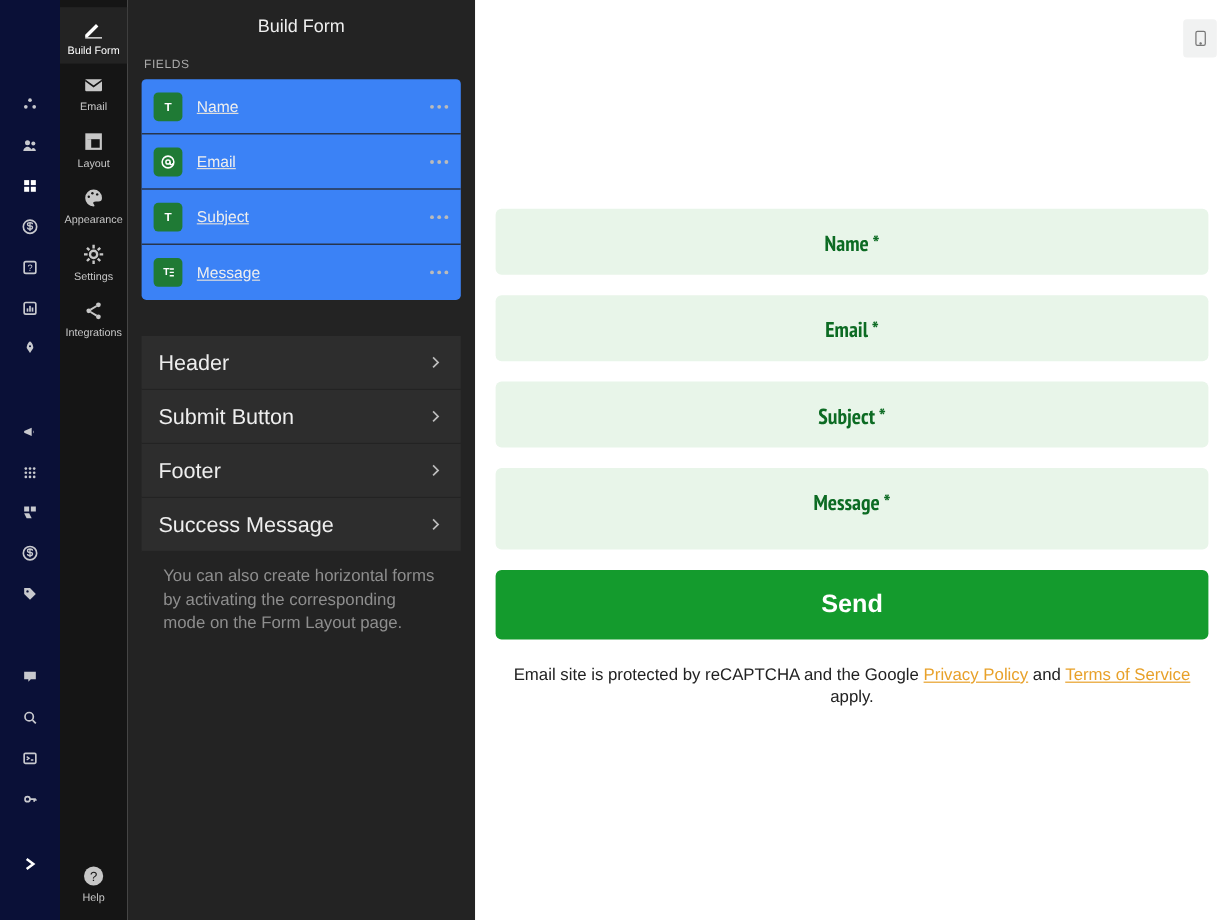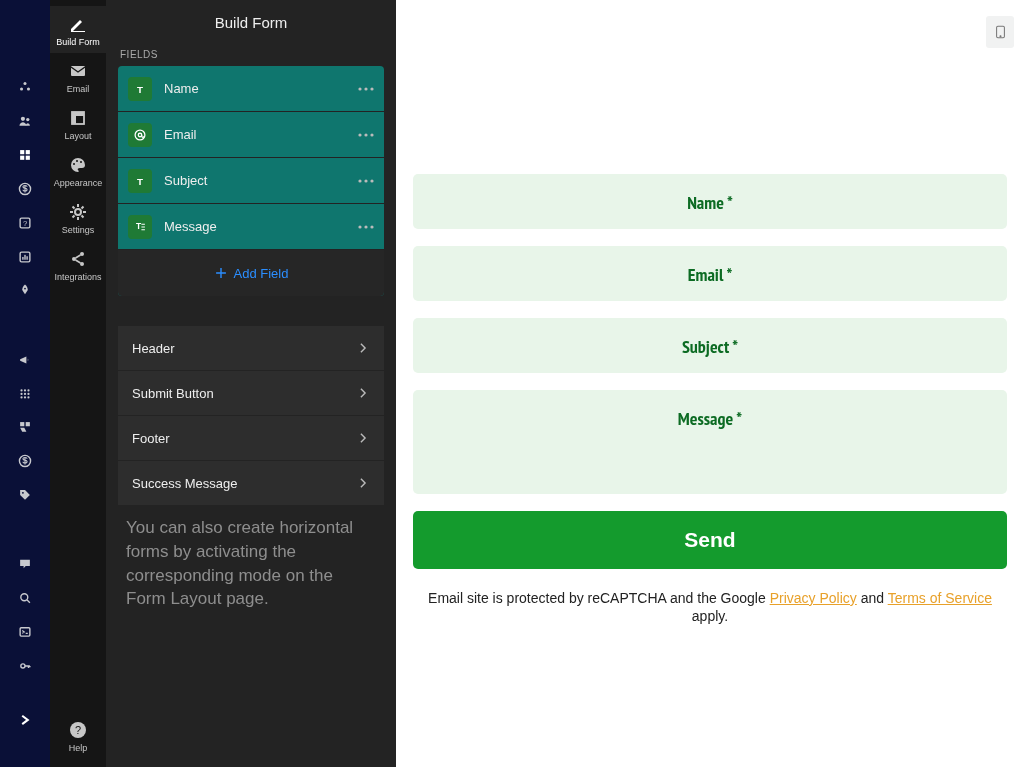--- a/index.html
+++ b/index.html
@@ -66,21 +66,21 @@
     text-align: center;
     margin-bottom: 18px;
   }
   .section-label {
     font-size: 10px;
     letter-spacing: .5px;
     color: #aaa;
     margin: 0 2px 6px;
   }
 
-  .fields-box { background: #0f766e; border-radius: 4px; overflow: hidden; }
+  .fields-box { background: #3b82f6; border-radius: 4px; overflow: hidden; text-decoration: underline; }
   .field-row {
     height: 46px;
     display: flex;
     align-items: center;
     padding: 0 10px;
     gap: 12px;
     border-bottom: 1px solid #232323;
     cursor: pointer;
   }
   .field-row:last-of-type { border-bottom: none; }
@@ -103,30 +103,30 @@
     cursor: pointer;
   }
   .add-field svg { width: 14px; height: 14px; fill: #2b8eff; }
 
   .nav-rows { margin-top: 30px; }
   .nav-row {
     height: 45px;
     background: #2d2d2d;
     display: flex; align-items: center;
     padding: 0 14px;
-    font-size: 13px; color: #eee;
+    font-size: 18px; color: #eee;
     border-bottom: 1px solid #232323;
     cursor: pointer;
   }
   .nav-row svg { width: 14px; height: 14px; fill: #bbb; margin-left: auto; }
   .hint {
-    font-size: 17px;
+    font-size: 14px;
     color: #8e8e8e;
     line-height: 1.4;
-    margin: 10px 8px 0;
+    margin: 10px 18px 0;
   }
 
   
   .preview {
     flex: 1;
     background: #fff;
     position: relative;
     padding: 174px 17px 0 17px;
     text-align: center;
   }
@@ -139,21 +139,21 @@
     display: flex; align-items: center; justify-content: center;
   }
   .device-toggle svg { width: 13px; height: 20px; fill: none; stroke: #777; stroke-width: 1.6; }
 
   .form-field {
     background: #e8f5e9;
     border-radius: 5px;
     padding: 17px 18px 15px;
     margin-bottom: 17px;
   }
-  .form-field.msg { padding-bottom: 64px; }
+  .form-field.msg { padding-bottom: 28px; }
   .form-label {
     font-family: "Arial Narrow", "PT Sans Narrow", "Segoe UI", Arial, sans-serif;
     font-stretch: condensed;
     font-weight: 700;
     font-size: 18px;
     color: #0c6b23;
   }
   .send-btn {
     background: #149b2d;
     color: #fff;
@@ -468,26 +468,20 @@
             <use href="#i-textarea"></use>
           </svg>
         </span>
       <span class="field-name">Message</span>
       <svg class="dots" viewBox="0 0 16 4">
           <circle cx="2" cy="2"></circle>
           <circle cx="8" cy="2"></circle>
           <circle cx="14" cy="2"></circle>
         </svg>
     </div>
-    <div class="add-field">
-      <svg viewBox="0 0 20 20" style="color:#2b8eff">
-          <use href="#i-plus"></use>
-        </svg>
-      <span>Add Field</span>
-    </div>
   </div>
 
   <div class="nav-rows">
     <div class="nav-row">
       <span>Header</span>
       <svg viewBox="0 0 20 20" style="color:#bbb">
           <use href="#i-chev"></use>
         </svg>
     </div>
     <div class="nav-row">

